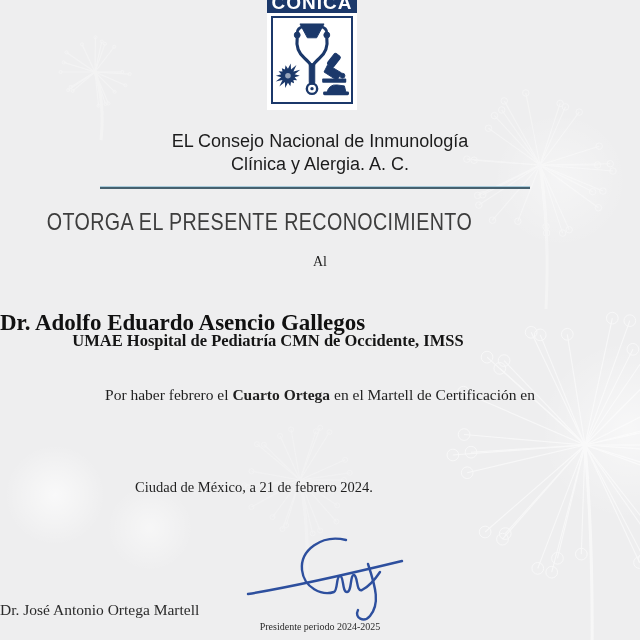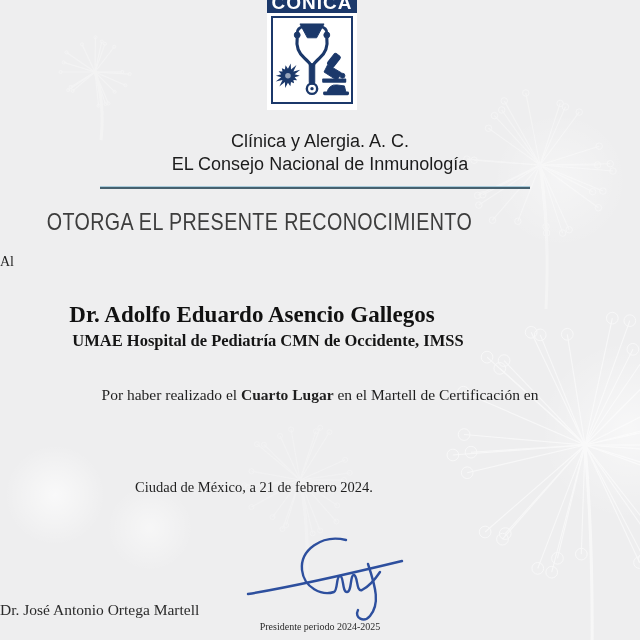--- a/index.html
+++ b/index.html
@@ -54,25 +54,25 @@
     position:absolute;left:100px;top:186px;width:430px;height:3px;
     background:linear-gradient(to bottom,#a9cbdb 0 1px,#46616f 1px 3px);
   }
   .award-title{
     position:absolute;left:0;top:208px;width:640px;
     font-family:"Liberation Sans", sans-serif;
     font-size:24px;color:#3d3d3d;white-space:nowrap;
   }
   .award-title .condense{display:inline-block;transform:scaleX(.82);transform-origin:center;letter-spacing:.5px;}
   .salutation{
-    position:absolute;left:0;top:254px;width:640px;text-align:left;
+    position:absolute;left:0;top:254px;width:640px;text-align:center;
     font-size:14px;color:#222;
   }
   .recipient-name{
-    position:absolute;left:0;top:302px;width:504px;text-align:center;
+    position:absolute;left:0;top:310px;width:504px;
     font-size:23px;font-weight:bold;color:#111;
   }
   .recipient-affiliation{
     position:absolute;left:0;top:331px;width:536px;text-align:center;
     font-size:16.5px;font-weight:bold;color:#151515;
   }
   .body-text{
     position:absolute;left:0;top:384px;width:640px;text-align:center;
     font-size:15.5px;line-height:21px;color:#1f1f1f;
   }
@@ -340,37 +340,37 @@
             <circle cx="75" cy="57" r="2.6"></circle>
             <path d="M58,76 q2,-10 11,-9 l8,1 l2,8 Z" stroke-width="1"></path>
             <rect x="54" y="74" width="28" height="4" rx="1.5" stroke-width="0"></rect>
           </g>
         </svg>
       </div>
     </div>
   </div>
 
   <div class="org">
+    <div>EL Consejo Nacional de Inmunología</div>
     <div>Clínica y Alergia. A. C.</div>
-    <div>EL Consejo Nacional de Inmunología</div>
   </div>
 
   <div class="rule"></div>
 
   <div class="award-title">
     <span class="condense">OTORGA EL PRESENTE RECONOCIMIENTO</span>
   </div>
 
   <div class="salutation">Al</div>
 
   <div class="recipient-name">Dr. Adolfo Eduardo Asencio Gallegos</div>
   <div class="recipient-affiliation">UMAE Hospital de Pediatría CMN de Occidente, IMSS</div>
 
   <div class="body-text">
-    <div><span>Por haber realizado el </span><b>Cuarto Lugar</b><span> en el Martell de Certificación en</span></div>
+    <div><span>Por haber febrero el </span><b>Cuarto Ortega</b><span> en el Martell de Certificación en</span></div>
   </div>
 
   <div class="dateline">Ciudad de México, a 21  de febrero 2024.</div>
 
   <svg class="signature-svg" width="220" height="100" viewBox="0 0 220 100">
     <g fill="none" stroke="#2d4f9e" stroke-width="2.4" stroke-linecap="round" id="sig">
       <path d="M18,66 C55,60 110,48 172,33"></path>
       <path d="M116,12 C92,6 70,22 72,42 C74,60 92,68 104,64 C108,62 106,48 110,48 C114,48 112,64 117,64 C122,64 120,46 124,47 C128,48 126,64 132,62 C140,58 146,50 150,44"></path>
       <path d="M138,36 C146,60 150,76 140,88 C134,95 124,90 128,82"></path>
     </g>

